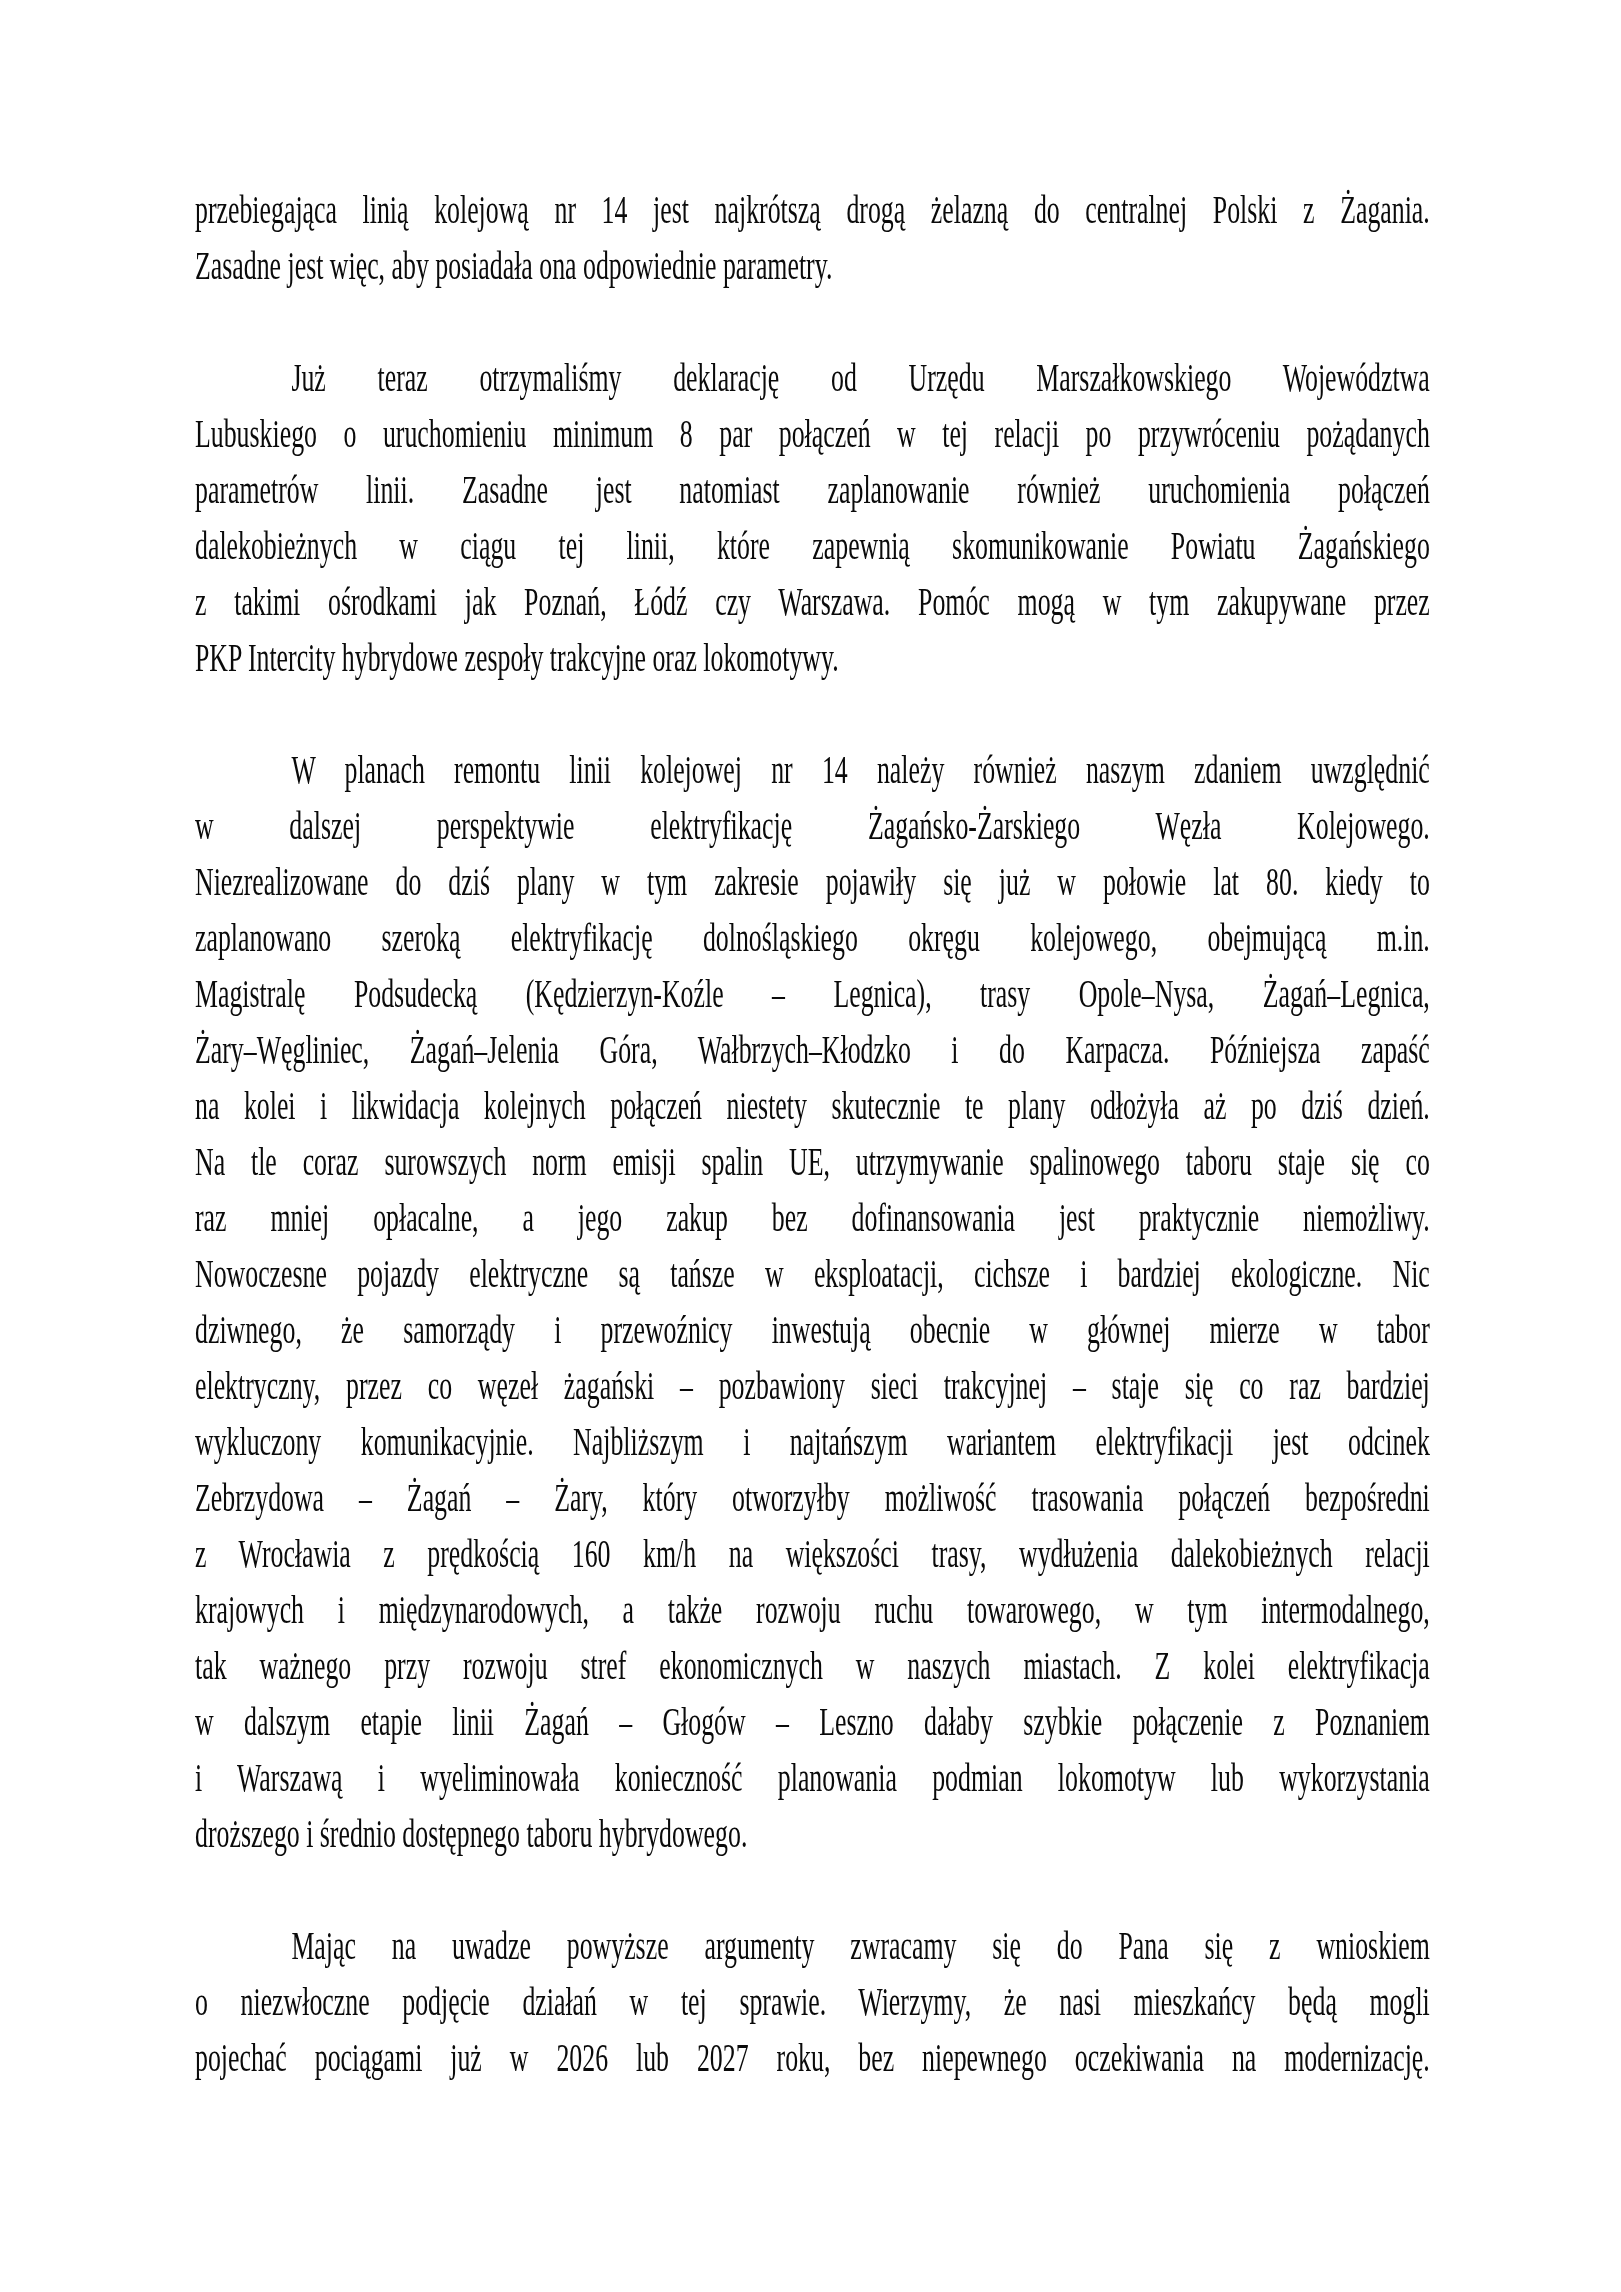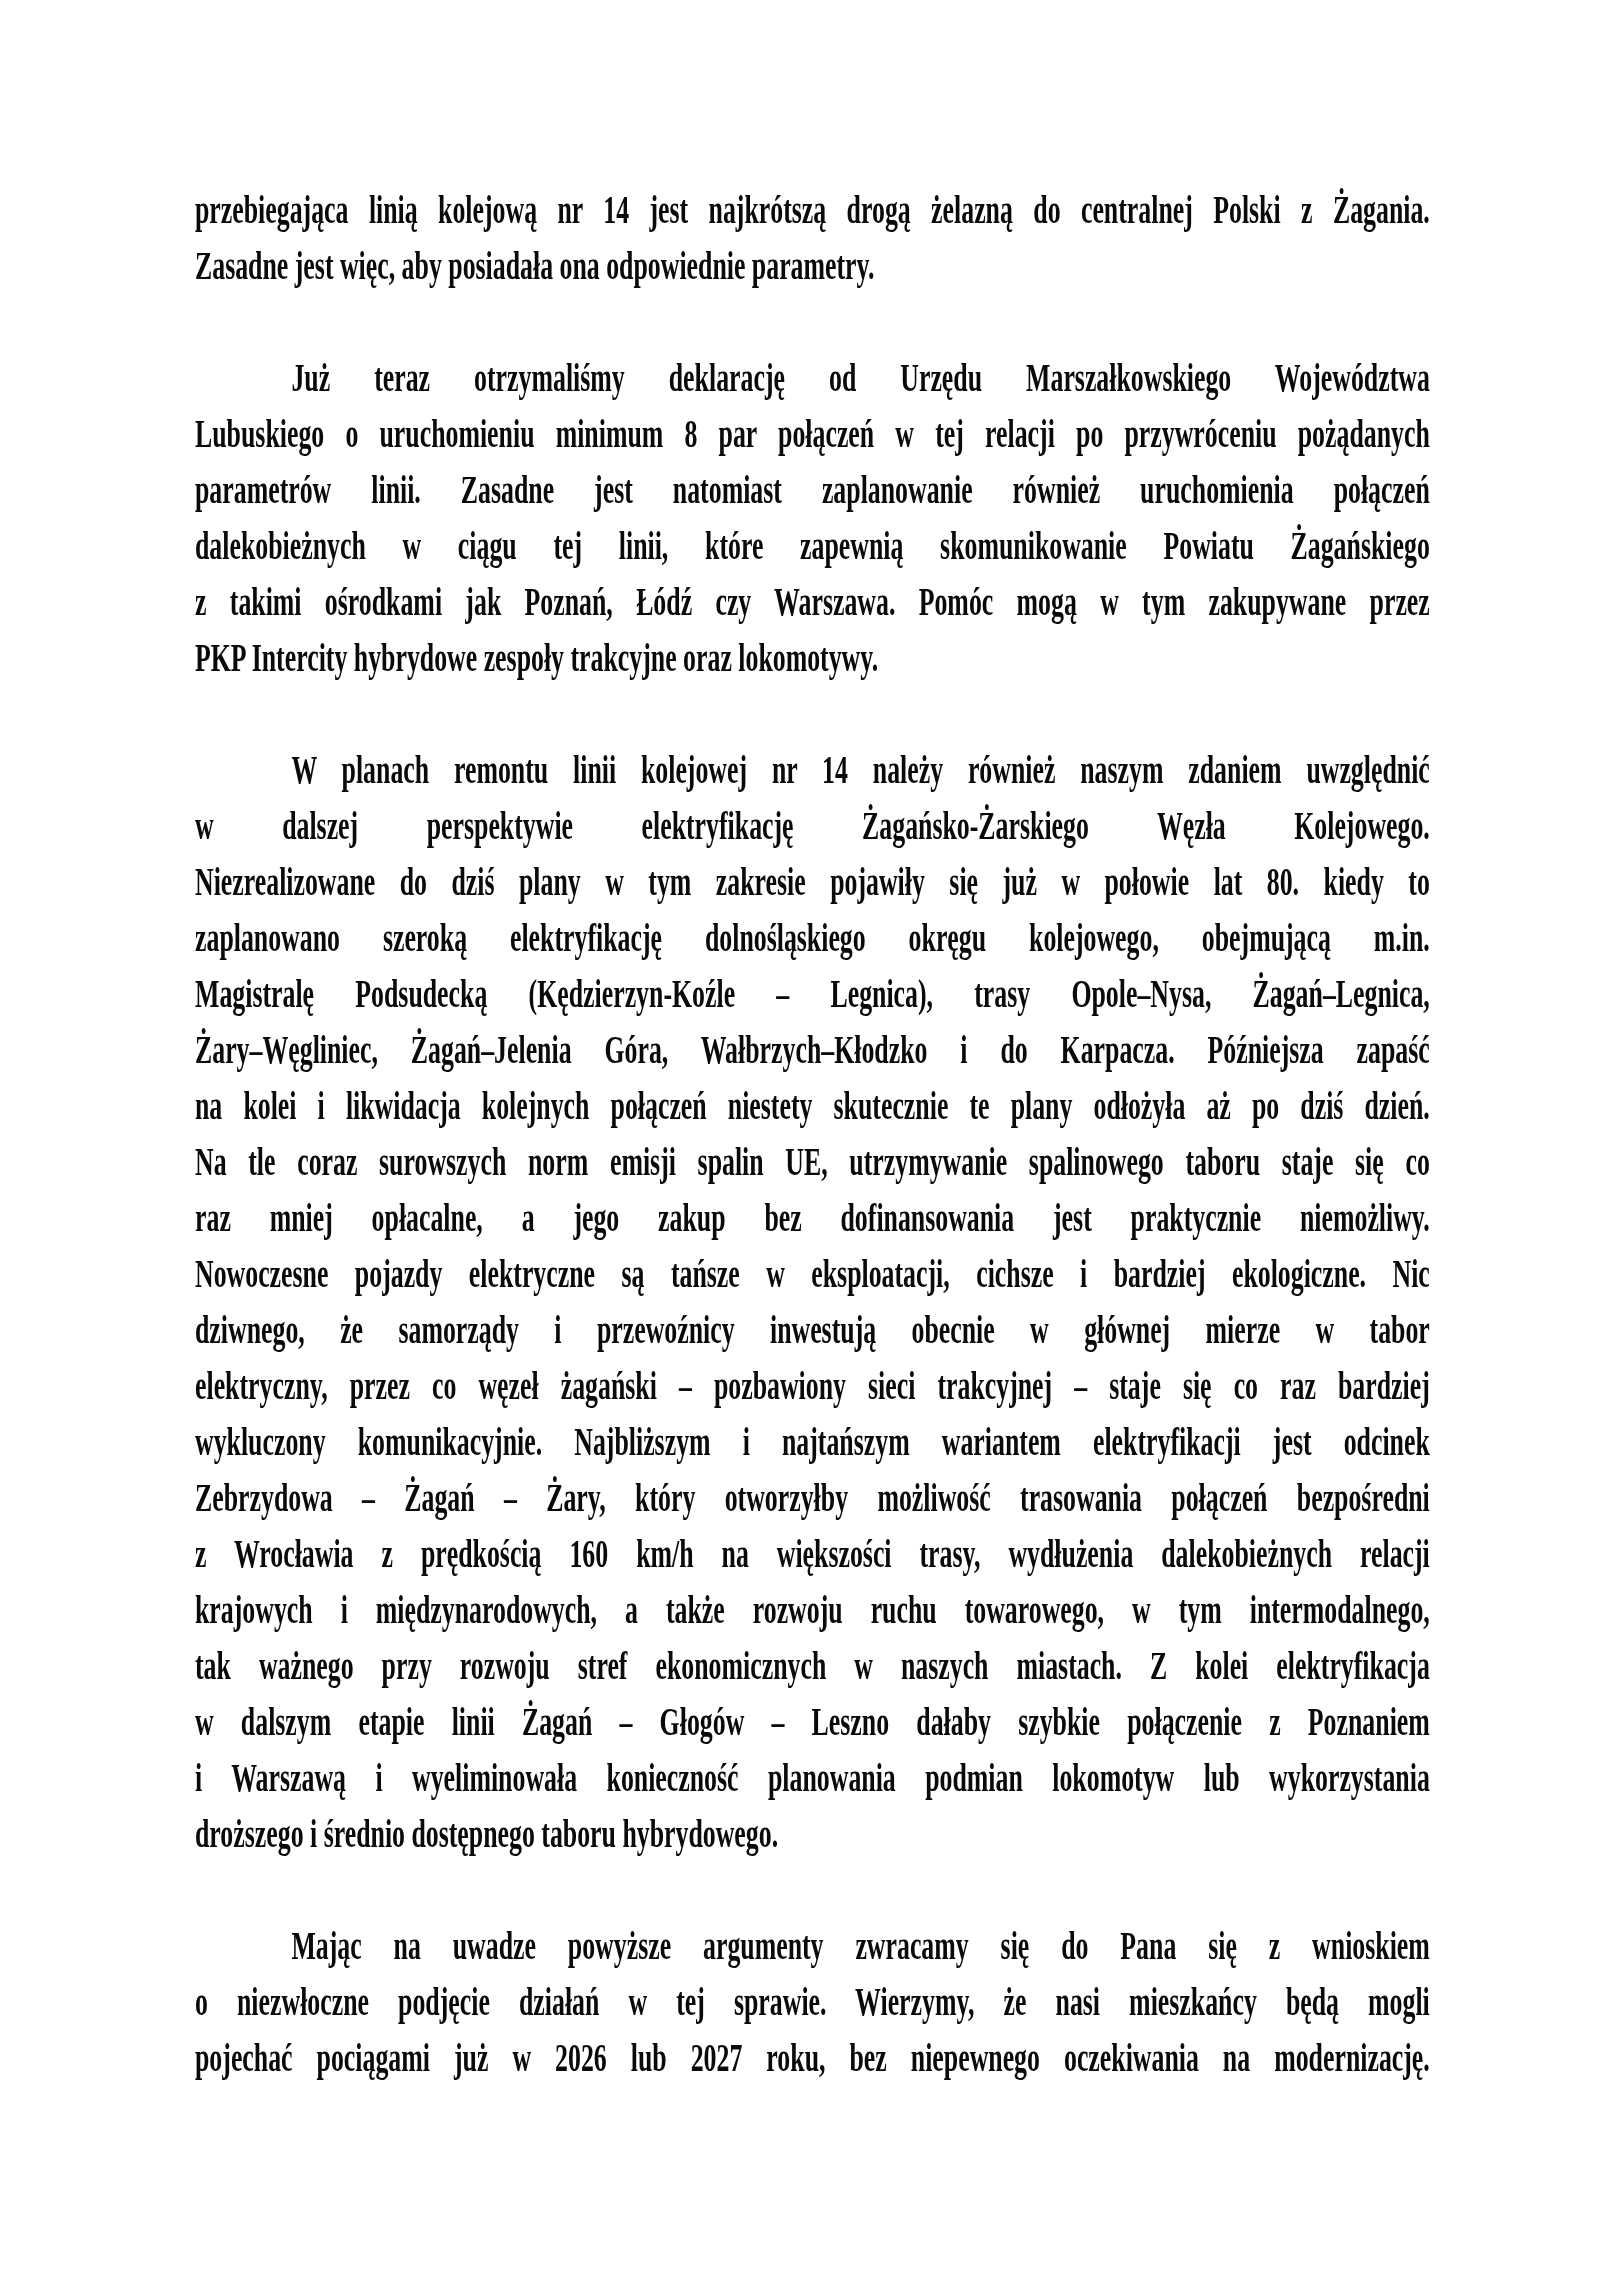--- a/index.html
+++ b/index.html
@@ -6,21 +6,20 @@
     margin: 0;
     padding: 0;
     background: #ffffff;
   }
   .page {
     position: relative;
     width: 1621px;
     height: 2293px;
     background: #ffffff;
     overflow: hidden;
-    font-weight: bold;
   }
   
   .content {
     position: absolute;
     left: 195px;
     top: 181px;
     width: 1960px;
     transform: scaleX(0.63);
     transform-origin: left top;
   }

